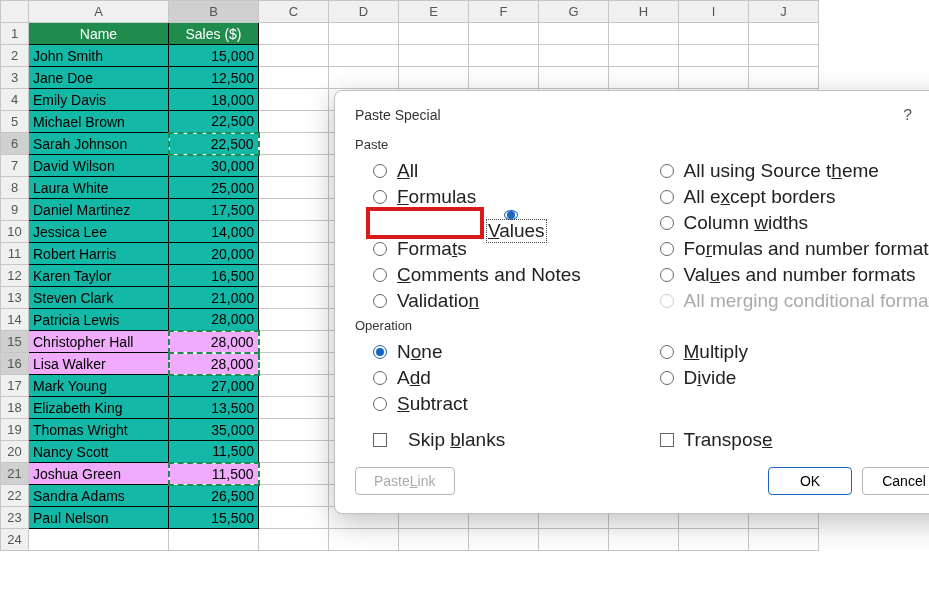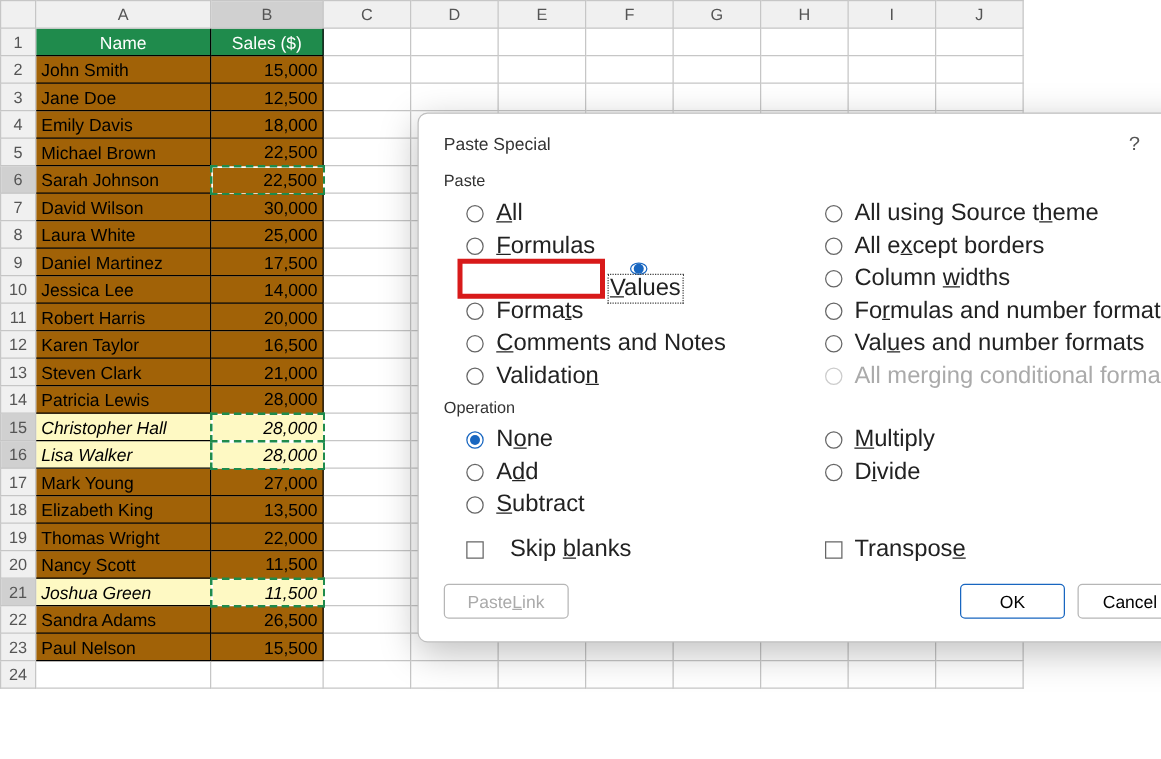--- a/index.html
+++ b/index.html
@@ -50,31 +50,30 @@
   .colC, .colD, .colE, .colF, .colG, .colH, .colI, .colJ { width: 70px; background:#fff; }
   .hdr {
     background: #1f8b4c !important;
     color: #fff;
     font-weight: bold;
     text-align: center;
     border: 1px solid #000;
   }
   td.data {
     border: 1px solid #000;
-    background: #a16207;
+    background: #14b8a6;
   }
   td.nameCell { text-align: left; }
   td.salesCell { text-align: right; }
   td.marching {
     border: 2px dashed #1f8b4c !important;
     position: relative;
   }
   td.dup {
-    background: #fef9c3;
-    font-style: italic;
+    background: #f0abfc;
   }
   td.empty { background: #fff; }
 
   .dialog {
     position: absolute;
     left: 334px;
     top: 90px;
     width: 633px;
     background: #fff;
     border: 1px solid #bfbfbf;
@@ -415,21 +414,21 @@
         <td class="empty"></td>
         <td class="empty"></td>
         <td class="empty"></td>
         <td class="empty"></td>
         <td class="empty"></td>
         <td class="empty"></td>
       </tr>
       <tr>
         <th class="rowhead">19</th>
         <td class="data nameCell">Thomas Wright</td>
-        <td class="data salesCell">22,000</td>
+        <td class="data salesCell">35,000</td>
         <td class="empty"></td>
         <td class="empty"></td>
         <td class="empty"></td>
         <td class="empty"></td>
         <td class="empty"></td>
         <td class="empty"></td>
         <td class="empty"></td>
         <td class="empty"></td>
       </tr>
       <tr>

